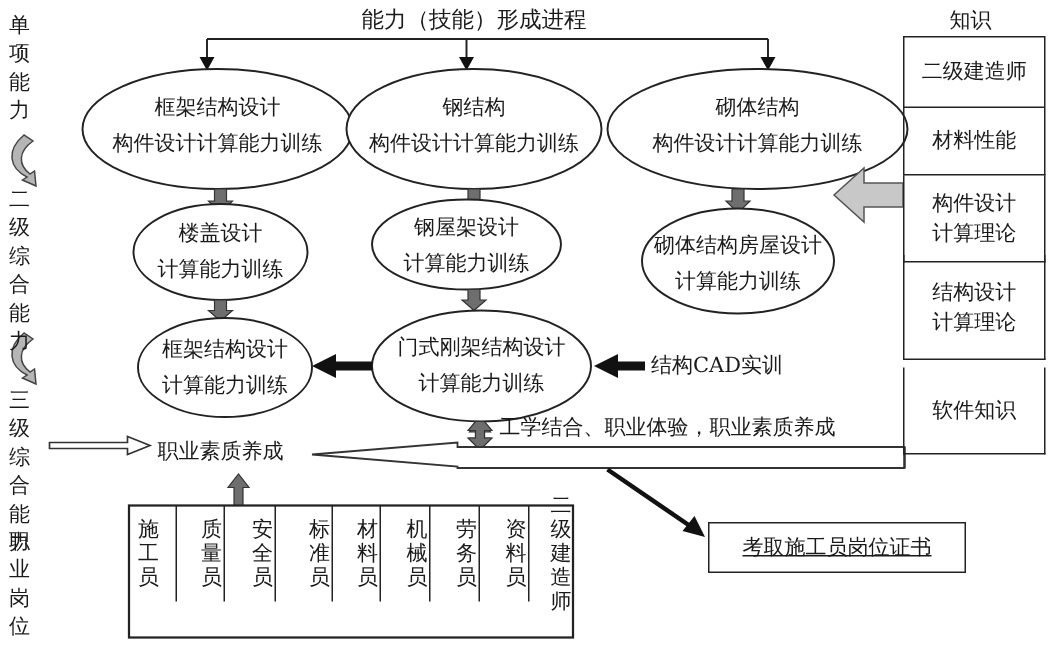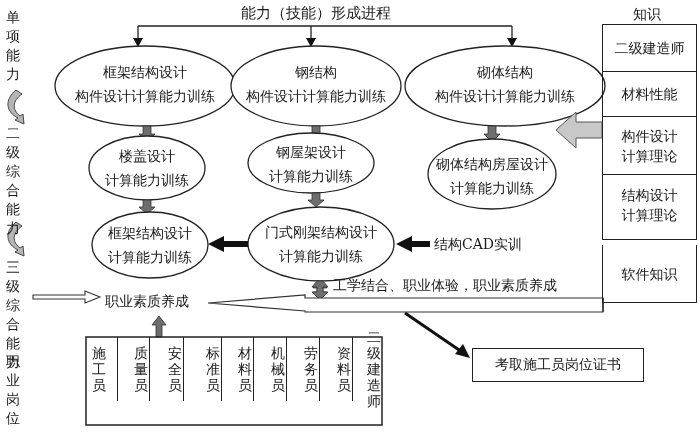--- a/index.html
+++ b/index.html
@@ -9,21 +9,21 @@
   .t { position: absolute; white-space: nowrap; font-size: 14px; line-height: 1; }
   .vt { position: absolute; font-size: 14px; line-height: 19px; width: 18px; text-align: center; white-space: normal; word-break: break-all; }
   .ell-text { position: absolute; text-align: center; font-size: 14px; line-height: 24px; white-space: nowrap; }
   .kbox { position: absolute; left: 602px; width: 95px; border: 1.5px solid #222; border-top: none; box-sizing: border-box;
           display: flex; align-items: center; justify-content: center; text-align: center; font-size: 14px; line-height: 20px; }
   .kbox.first { border-top: 1.5px solid #222; }
   .job { position: absolute; top: 337px; height: 64px; border-left: 1.5px solid #222; box-sizing: border-box;
          display: flex; align-items: center; justify-content: flex-end; }
   .job span { display: block; width: 16px; font-size: 14px; line-height: 16px; text-align: center; word-break: break-all; }
   .certbox { position: absolute; left: 472px; top: 348px; width: 172px; height: 34px; border: 1.5px solid #222; box-sizing: border-box;
-             display: flex; align-items: center; justify-content: center; font-size: 14px; }
+             display: flex; align-items: center; justify-content: center; font-size: 14px; text-decoration: underline; }
 </style>
 </head>
 <body>
 
 <svg id="diagram" width="700" height="432" viewBox="0 0 700 432">
   <defs>
     <marker id="ah" markerWidth="8" markerHeight="8" refX="4" refY="4" orient="auto">
       <path d="M0,0 L8,4 L0,8 z" fill="#111"></path>
     </marker>
   </defs>

